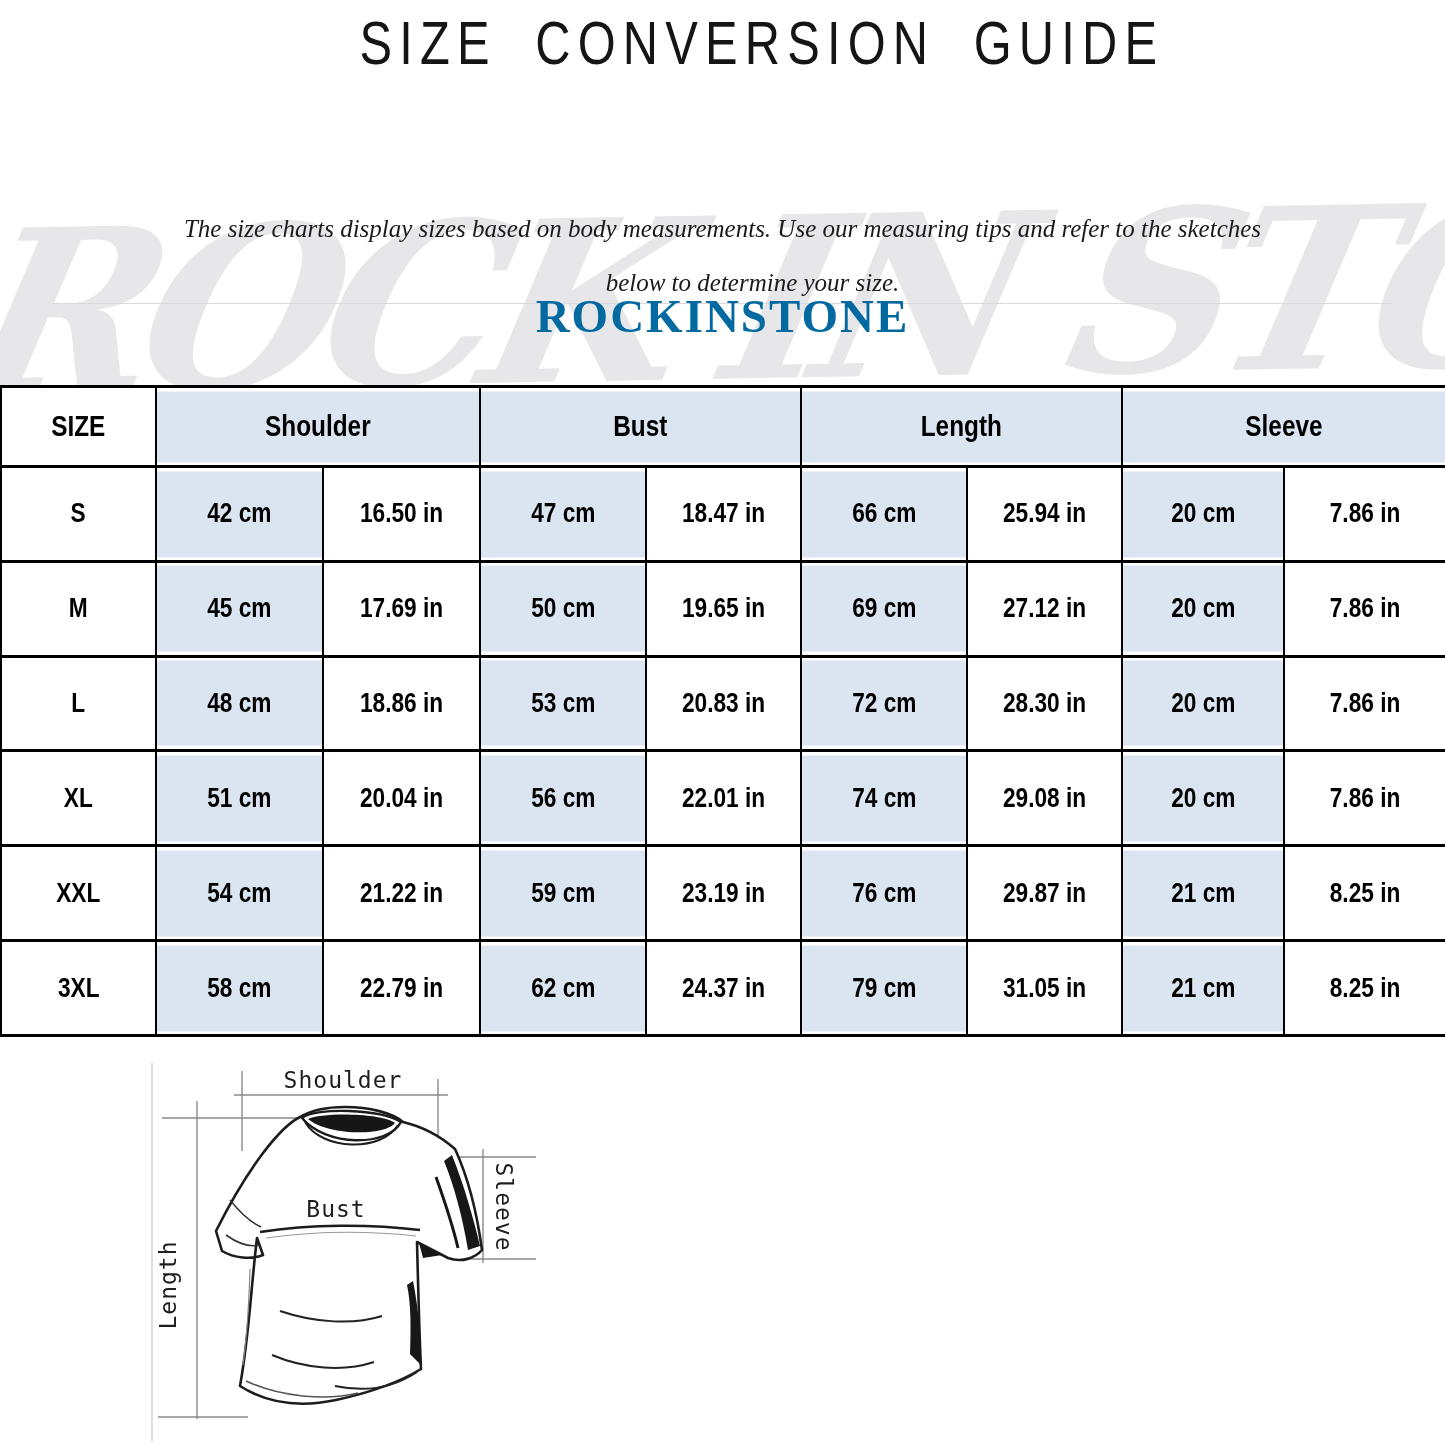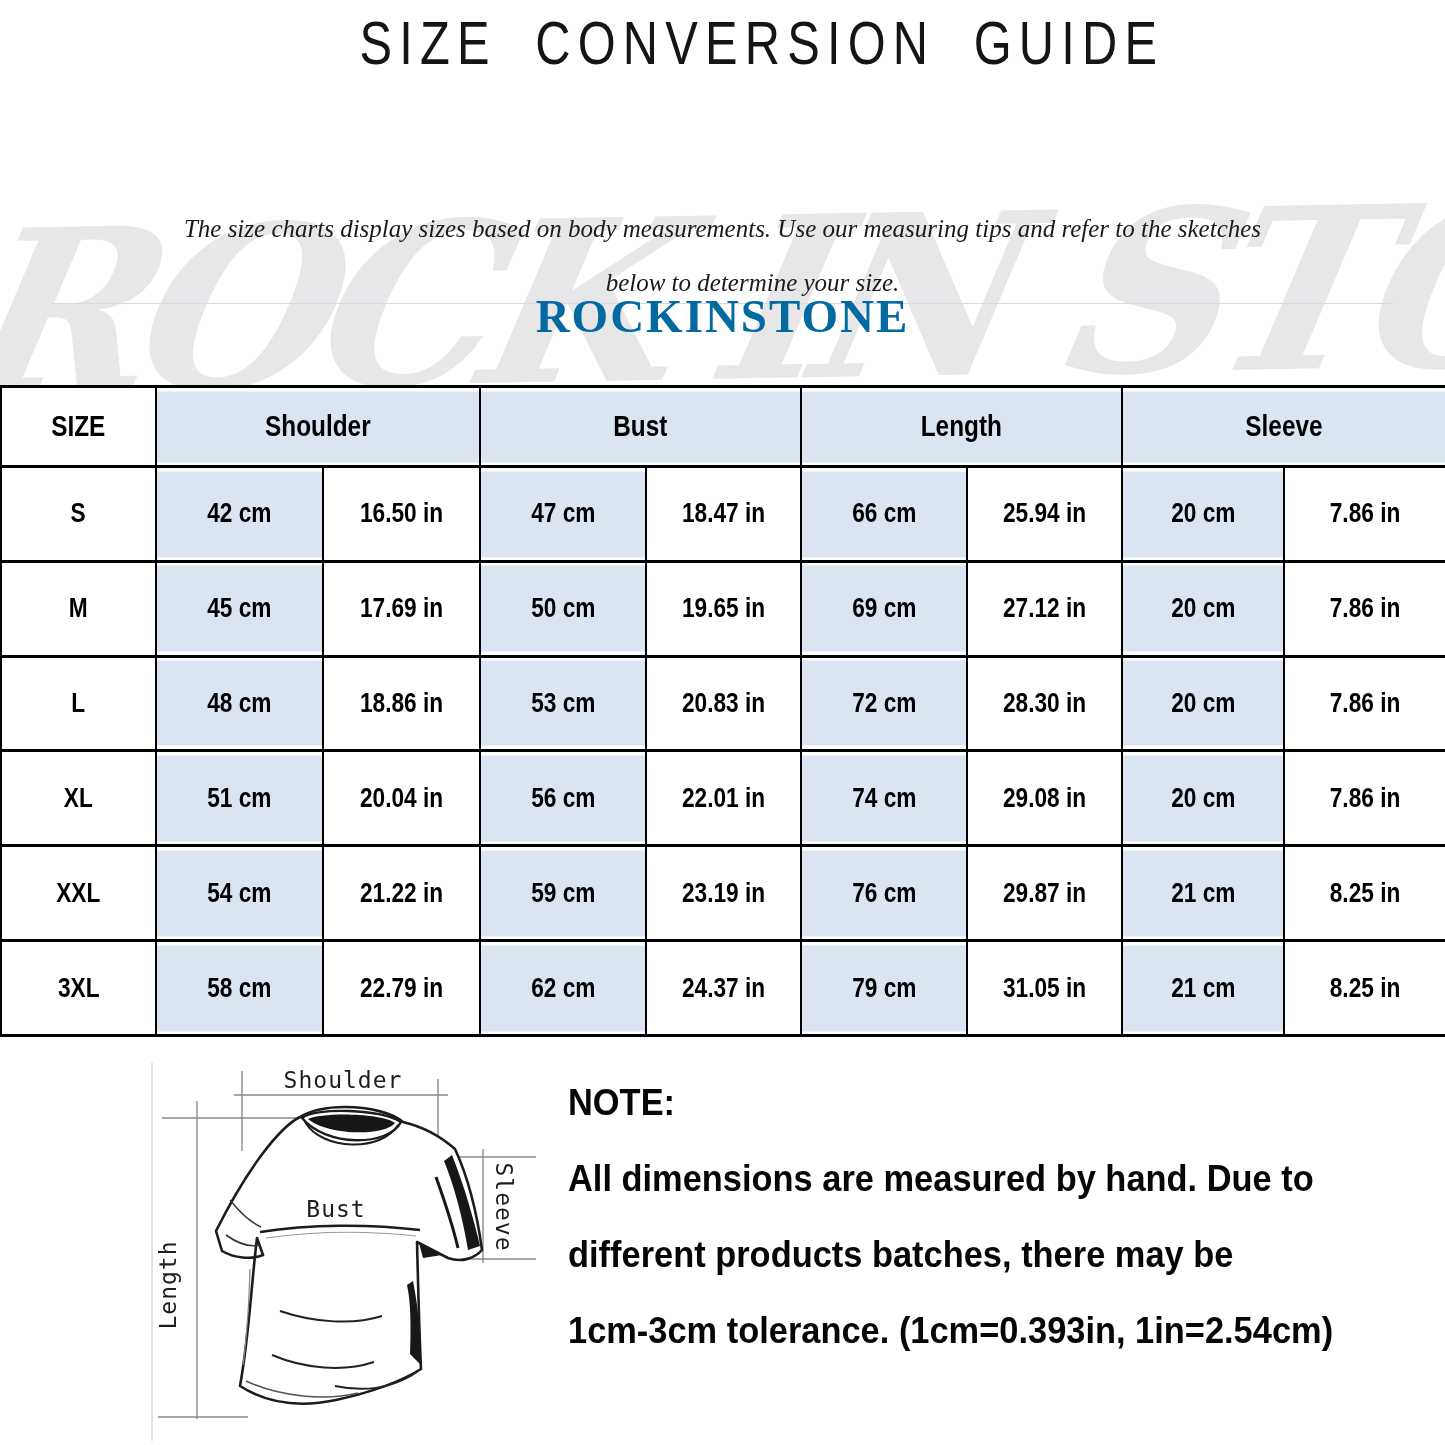--- a/index.html
+++ b/index.html
@@ -231,20 +231,14 @@
         <path d="M120,214 C119,248 117,280 113,310" fill="none" stroke="#888" stroke-width="1.2"></path>
       </g>
 
       <text x="213" y="33" text-anchor="middle">Shoulder</text>
       <text x="206" y="162" text-anchor="middle">Bust</text>
       <text x="366" y="152" text-anchor="middle" transform="rotate(90 366 152)">Sleeve</text>
       <text x="46" y="230" text-anchor="middle" transform="rotate(-90 46 230)">Length</text>
     </svg>
   </div>
 
-  <div class="note">
-    <p>NOTE:</p>
-    <p>All dimensions are measured by hand. Due to</p>
-    <p>different products batches, there may be</p>
-    <p>1cm-3cm tolerance. (1cm=0.393in, 1in=2.54cm)</p>
-  </div>
 
 </div>
 
 </body></html>

